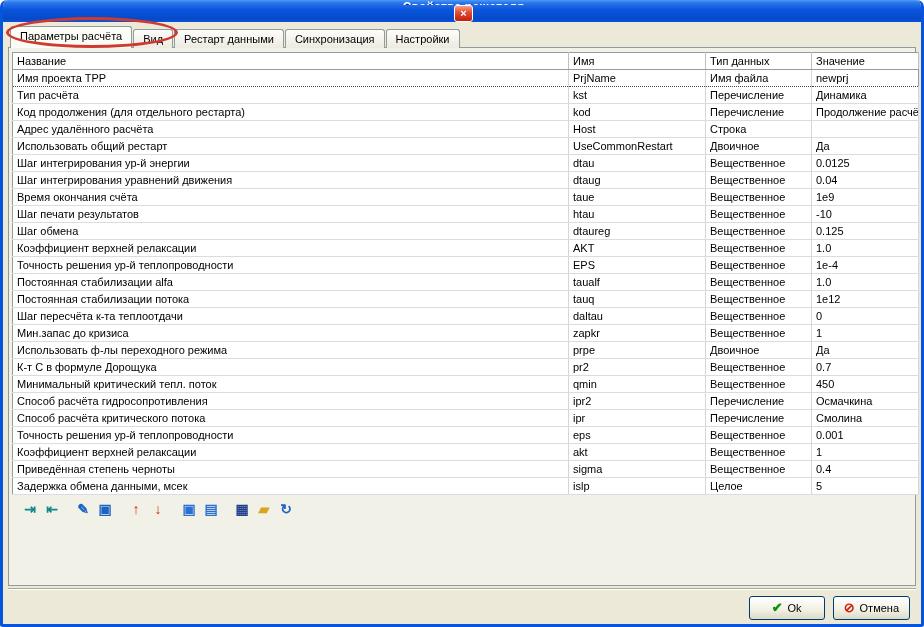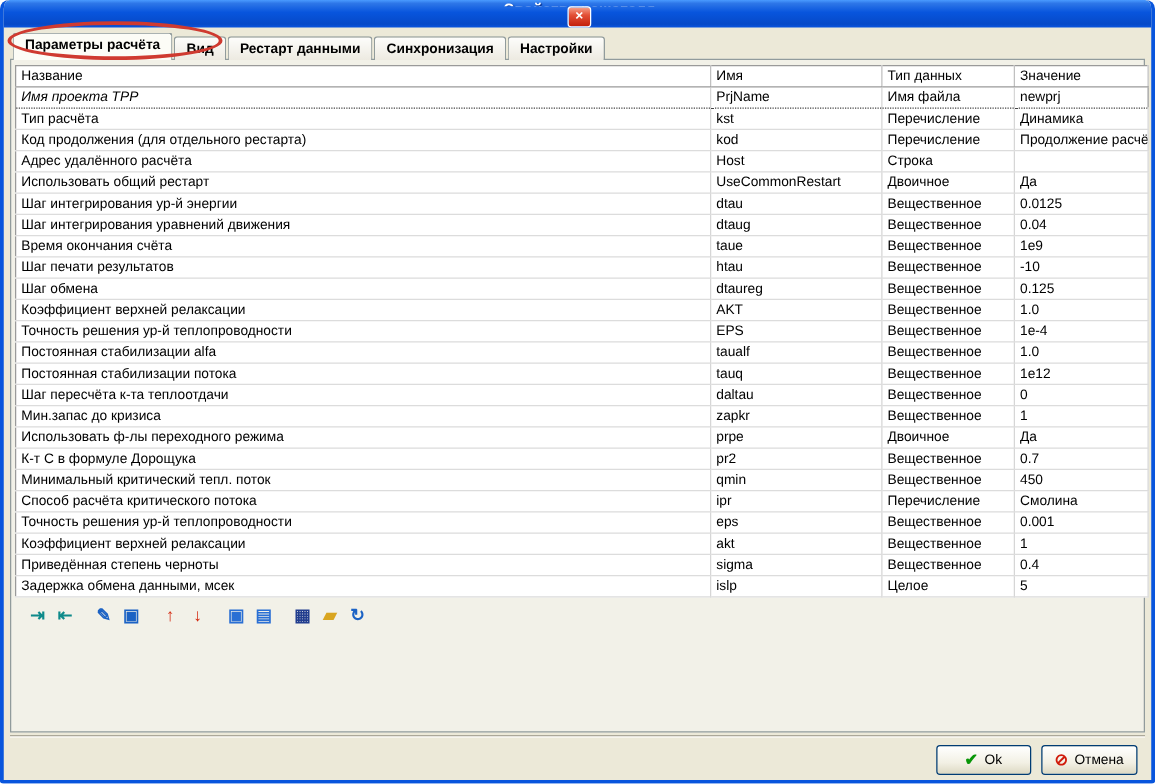--- a/index.html
+++ b/index.html
@@ -31,21 +31,21 @@
   }
 
   .client { padding:4px 5px 0 5px; }
 
   .tabs { display:flex; align-items:flex-end; height:22px; padding-left:2px; position:relative; z-index:2; }
   .tab {
     padding:3px 9px 2px 9px; font-size:11px; color:#000;
     border:1px solid #919B9C; border-bottom:none;
     border-radius:3px 3px 0 0;
     background:linear-gradient(to bottom,#FDFDFB,#EDEAE1);
-    margin-right:1px; height:19px; cursor:pointer; white-space:nowrap;font-weight:bold;
+    margin-right:1px; height:19px; cursor:pointer; white-space:nowrap;
   }
   .tab.active {
     background:#FCFCF6; height:22px; position:relative;
     box-shadow:inset 0 2px 0 #FFD34F00;
   }
   .tab.active::before {
     content:""; position:absolute; left:0; right:0; top:0; height:2px;
   }
 
   .panel {
@@ -57,21 +57,21 @@
   table.grid { border-collapse:collapse; width:906px; background:#fff; table-layout:fixed; }
   table.grid th, table.grid td {
     font-size:11px; font-weight:normal; text-align:left;
     padding:1px 4px; height:17px; line-height:14px;
     white-space:nowrap; overflow:hidden;
     border-right:1px solid #D6D6D6; border-bottom:1px solid #DCDCDC;
   }
   table.grid { border:1px solid #9a9a9a; }
   table.grid th { background:#FFFFFF; border-bottom:1px solid #9a9a9a; border-right:1px solid #C0C0C0; }
   table.grid tr.selected td { border-top:1px dotted #444; border-bottom:1px dotted #444; }
-  table.grid tr.selected td:first-child { border-left:1px dotted #444;font-style:italic; }
+  table.grid tr.selected td:first-child { border-left:1px dotted #444; }
   table.grid tr.selected td:last-child { border-right:1px dotted #444; }
 
   .toolbar { display:flex; align-items:center; height:28px; padding-left:8px; }
   .tbtn {
     width:20px; height:20px; display:flex; align-items:center; justify-content:center;
     font-size:14px; font-weight:bold; cursor:pointer; margin-right:2px;
   }
   .tbtn.gap { margin-left:9px; }
 
   .footer {
@@ -242,20 +242,26 @@
               <td>Вещественное</td>
               <td>0.7</td>
             </tr>
             <tr>
               <td>Минимальный критический тепл. поток</td>
               <td>qmin</td>
               <td>Вещественное</td>
               <td>450</td>
             </tr>
             <tr>
+              <td>Способ расчёта гидросопротивления</td>
+              <td>ipr2</td>
+              <td>Перечисление</td>
+              <td>Осмачкина</td>
+            </tr>
+            <tr>
               <td>Способ расчёта критического потока</td>
               <td>ipr</td>
               <td>Перечисление</td>
               <td>Смолина</td>
             </tr>
             <tr>
               <td>Точность решения ур-й теплопроводности</td>
               <td>eps</td>
               <td>Вещественное</td>
               <td>0.001</td>

